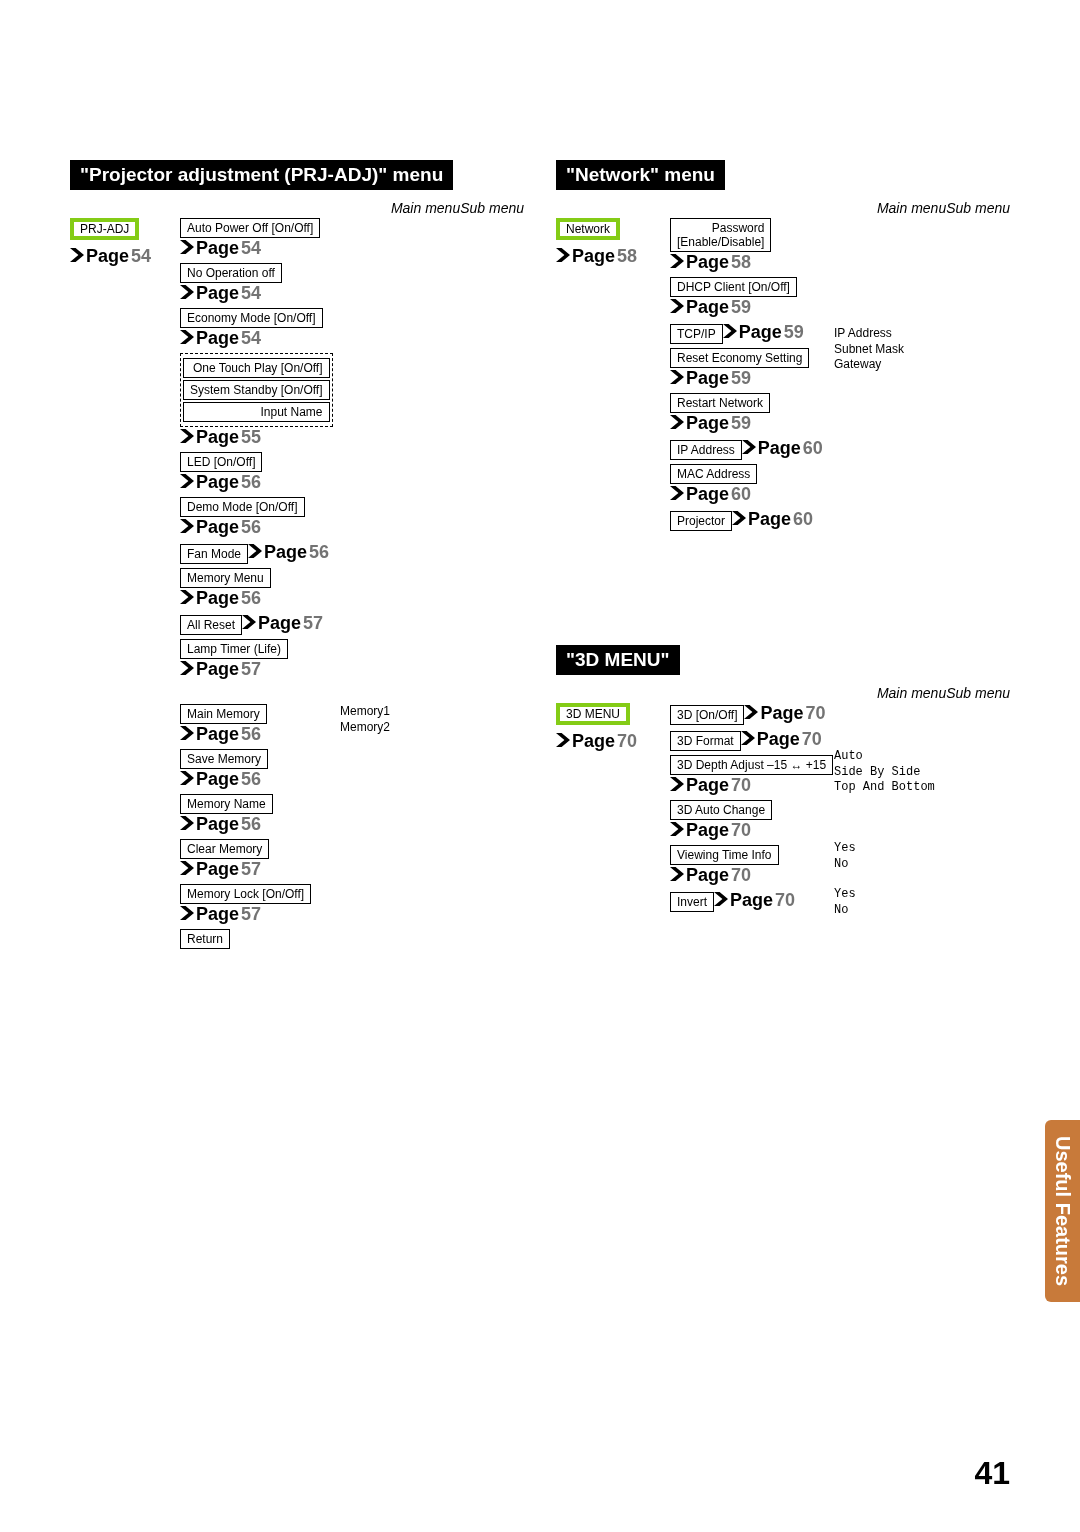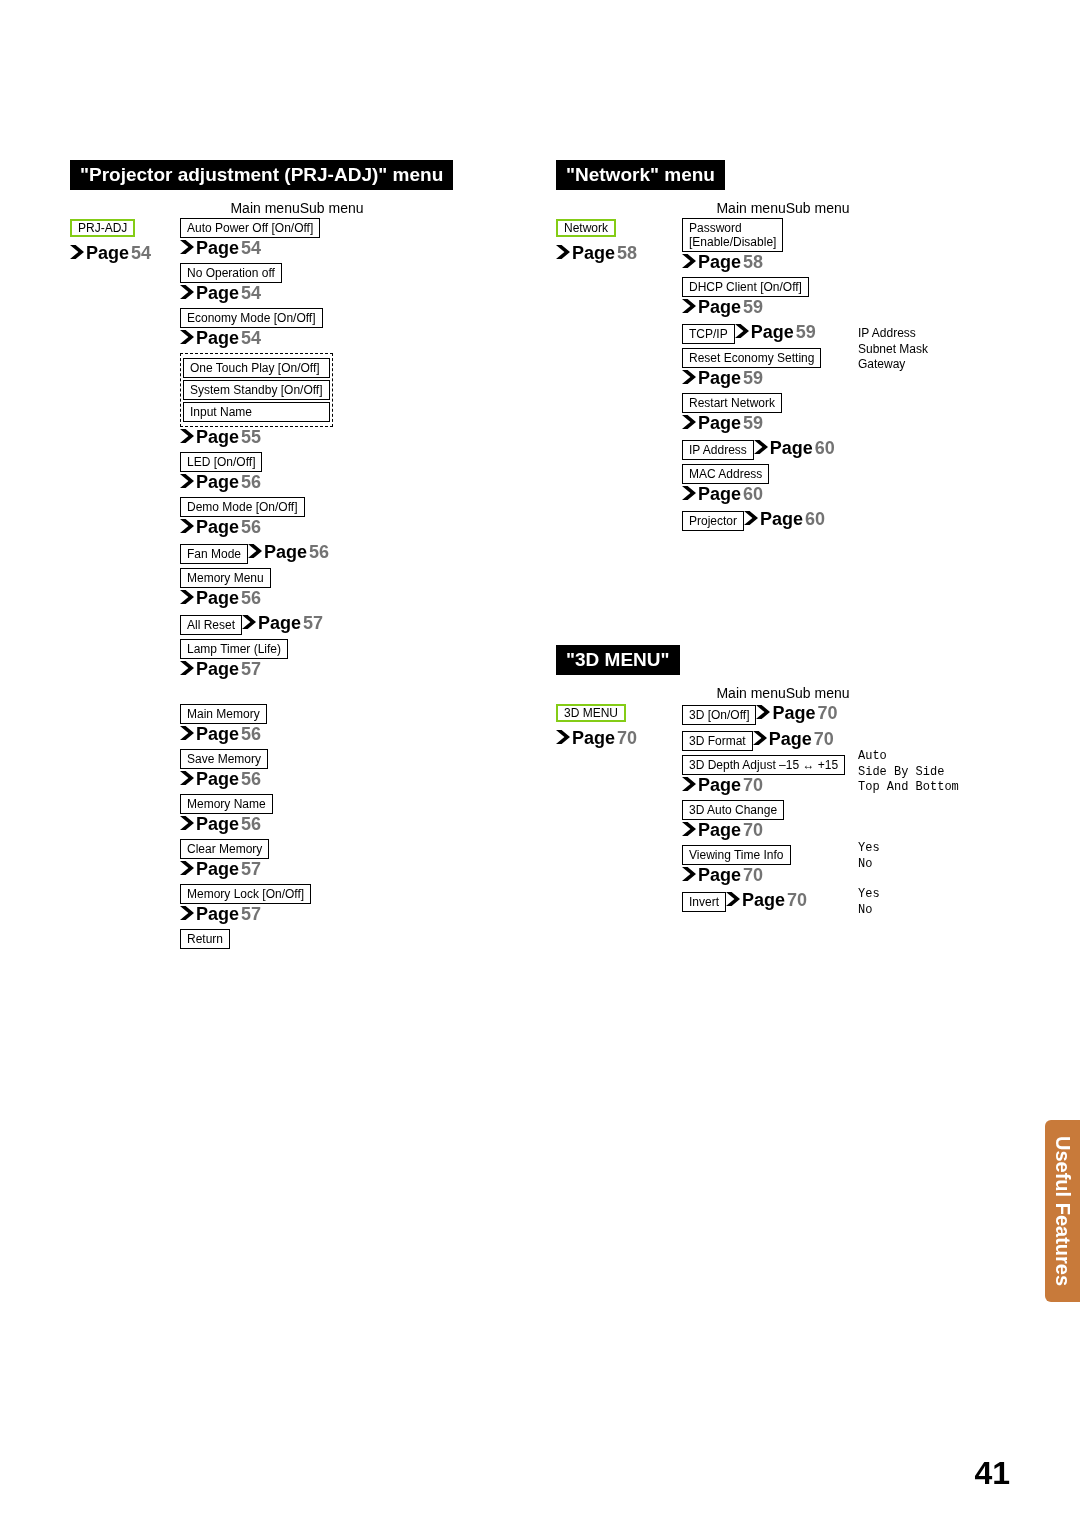--- a/index.html
+++ b/index.html
@@ -22,38 +22,40 @@
     background: #000;
     color: #fff;
     font-weight: bold;
     font-size: 19px;
     padding: 4px 10px;
     display: inline-block;
     margin-bottom: 10px;
   }
   .header-row {
     display: flex;
-    justify-content: center;
+    justify-content: flex-end;
     font-size: 14px;
     margin-bottom: 2px;
+    font-style: italic;
   }
   .main-box {
-    border: 2px solid #84cc16;
+    border: 4px solid #84cc16;
     font-size: 12px;
     padding: 0 6px;
     display: inline-block;
     background: #fff;
   }
   .item-box {
     border: 1px solid #000;
     font-size: 12px;
     padding: 2px 6px;
     display: inline-block;
     background: #fff;
     white-space: nowrap;
+    text-align: right;
   }
   .dashed { border: 1px dashed #000; padding: 2px; display: inline-block; }
   .dashed .item-box { border: 1px solid #000; display: block; margin: 2px 0; }
   .page-ref {
     font-size: 18px;
     font-weight: bold;
     display: inline-flex;
     align-items: flex-start;
     gap: 2px;
   }
@@ -79,21 +81,21 @@
     border-radius: 6px 0 0 6px;
   }
   .pagenum {
     position: absolute;
     right: 70px;
     bottom: 40px;
     font-size: 32px;
     font-weight: bold;
   }
   .layout-grid { display: grid; grid-template-columns: 110px 160px 140px; gap: 0; }
-  .layout-grid-right { display: grid; grid-template-columns: 110px 160px 150px; gap: 16px; }
+  .layout-grid-right { display: grid; grid-template-columns: 110px 160px 150px; gap: 4px; }
   .cell { position: relative; }
   .stack > * { display: block; margin-bottom: 4px; }
   .v6 { margin-top: 6px; }
 </style>
 </head>
 <body>
 
 <div class="page">
 
   <div class="column">
@@ -225,20 +227,26 @@
               <span class="num">57</span>
             </div></div>
           <div><span class="item-box">Memory Lock [On/Off]</span><div class="page-ref">
               <span class="arrow-icon"><svg viewBox="0 0 10 10">
                   <path d="M0 0h4l6 5-6 5H0l6-5z" fill="#000"></path>
                 </svg></span>
               <span>Page </span>
               <span class="num">57</span>
             </div></div>
           <div><span class="item-box">Return</span></div>
+        </div>
+      <div class="cell" id="prj-memory-sub" style="position: relative;">
+          <div class="small-list" style="position:absolute;top:0px;">
+            <div>Memory1</div>
+            <div>Memory2</div>
+          </div>
         </div>
     </div>
   </div>
 
   <div class="column">
     
     <div class="section-title">"Network" menu</div>
     <div class="header-row">
       <span>Main menu</span>
       <span>Sub menu</span>

